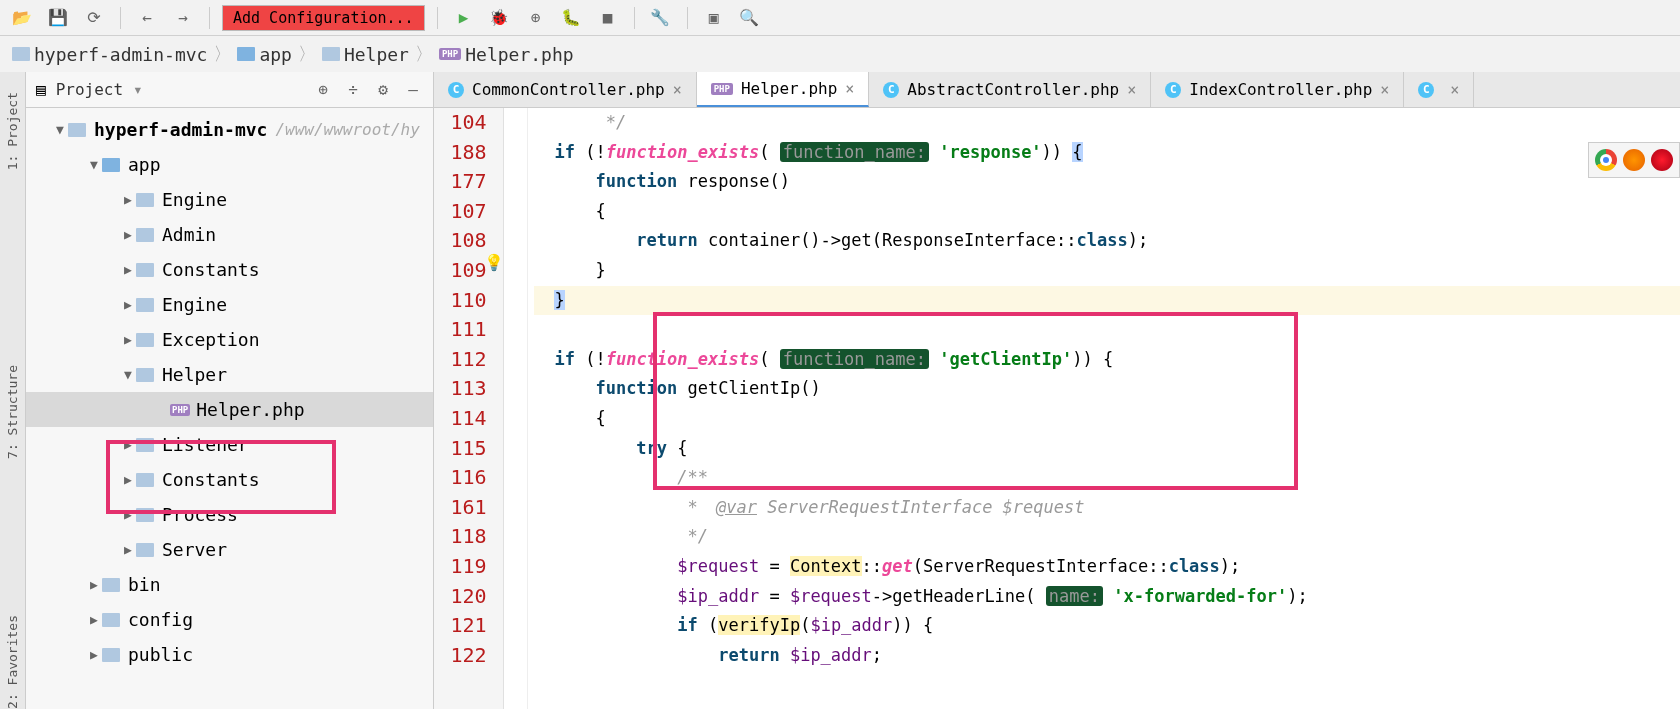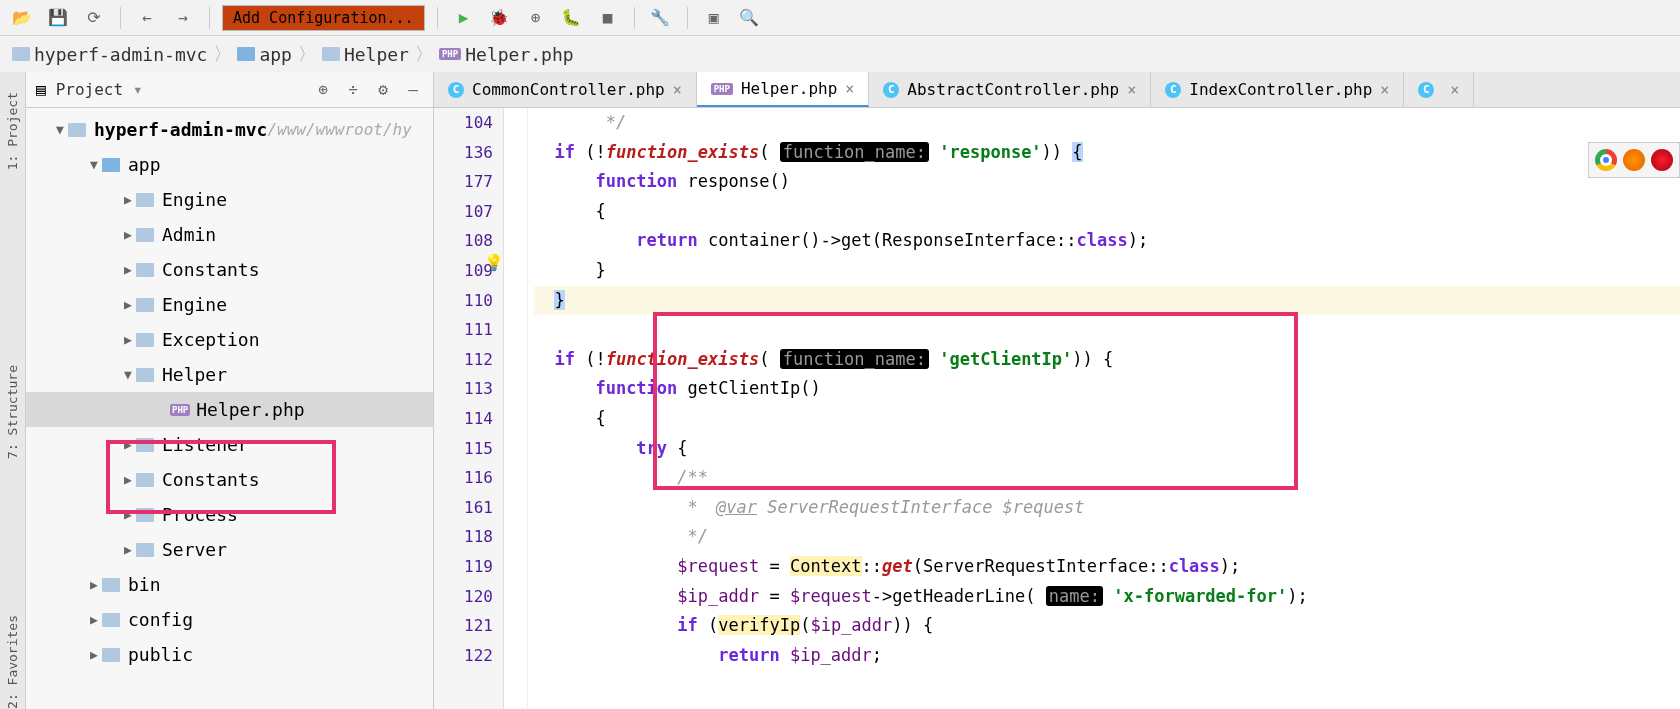--- a/index.html
+++ b/index.html
@@ -2,21 +2,21 @@
 <html><head>
 <meta charset="utf-8">
 <style>
 * { margin: 0; padding: 0; box-sizing: border-box; font-family: "SimSun", "宋体", monospace; }
 body { background: #f2f2f2; width: 1680px; height: 709px; overflow: hidden; position: relative; font-size: 16px; }
 
 
 .toolbar { height: 36px; display: flex; align-items: center; padding: 0 8px; gap: 8px; border-bottom: 1px solid #d0d0d0; }
 .toolbar .icon-btn { width: 28px; height: 28px; display: flex; align-items: center; justify-content: center; color: #666; }
 .toolbar .sep { width: 1px; height: 22px; background: #ccc; margin: 0 4px; }
-.config-select { padding: 3px 10px; border: 1px solid #bbb; background: #c2410c; font-family: monospace; font-size: 15px; }
+.config-select { padding: 3px 10px; border: 1px solid #bbb; background: #ef4444; font-family: monospace; font-size: 15px; }
 
 
 .breadcrumb { height: 36px; display: flex; align-items: center; padding: 0 12px; gap: 6px; font-size: 18px; }
 .bc-item { display: flex; align-items: center; gap: 4px; color: #333; }
 .bc-sep { color: #aaa; }
 .folder-icon-bc { width: 18px; height: 14px; background: #b0c8e0; border-radius: 1px; position: relative; }
 .folder-icon-bc.blue { background: #7fb3e0; }
 
 
 .main-area { display: flex; height: calc(100% - 72px); }
@@ -33,44 +33,44 @@
 .project-header .spacer { flex: 1; }
 .project-header .hicon { width: 20px; height: 20px; color: #666; display:flex; align-items:center; justify-content:center;}
 
 .tree { padding: 4px 0; font-size: 18px; overflow: auto; flex: 1; }
 .tree-item { display: flex; align-items: center; height: 35px; padding-left: 0; white-space: nowrap; }
 .tree-item .arrow { width: 16px; display: inline-flex; justify-content: center; color: #666; font-size: 13px; }
 .tree-item .folder-icon { width: 18px; height: 14px; background: #b0c8e0; border-radius: 1px; margin-right: 8px; display:inline-block; }
 .tree-item .folder-icon.blue { background: #7fb3e0; }
 .tree-item .php-badge { font-size: 9px; background: #a07fc0; color: #fff; padding: 1px 2px; border-radius: 2px; margin-right: 6px; font-weight: bold; }
 .tree-item.selected { background: #d9d9d9; }
-.tree-item .path-hint { color: #aaa; font-style: italic; font-size: 16px; }
+.tree-item .path-hint { color: #aaa; font-style: italic; margin-left: 8px; font-size: 16px; }
 
 .highlight-box1 { position: absolute; left: 106px; top: 440px; width: 230px; height: 74px; border: 4px solid #e4316e; pointer-events: none; z-index: 50; }
 
 
 .editor-area { flex: 1; display: flex; flex-direction: column; }
 .tabs { height: 36px; display: flex; align-items: stretch; border-bottom: 1px solid #ccc; background: #e8e8e8; }
 .tab { display: flex; align-items: center; padding: 0 14px; gap: 8px; border-right: 1px solid #ccc; background: #e8e8e8; font-size: 16px; }
 .tab.active { background: #fff; border-bottom: 2px solid #4a90d9; }
 .tab .close { color: #888; font-size: 15px; }
 .c-icon { width: 16px; height: 16px; background: #4fc3f7; border-radius: 50%; color: #fff; font-size: 11px; display: flex; align-items: center; justify-content: center; font-weight: bold; }
 .php-tab-icon { font-size: 9px; background: #a07fc0; color: #fff; padding: 1px 3px; border-radius: 2px; font-weight: bold; }
 
 
 .editor-body { flex: 1; display: flex; background: #fff; font-family: "Consolas", monospace; position: relative; }
-.gutter { width: 70px; background: #f5f5f5; border-right: 1px solid #e0e0e0; text-align: right; padding: 0 10px; font-size: 16px; color: #4c1d95; line-height: 29.6px; user-select: none; }
+.gutter { width: 70px; background: #f5f5f5; border-right: 1px solid #e0e0e0; text-align: center; padding: 0 10px; font-size: 20px; color: #b91c1c; line-height: 29.6px; user-select: none; }
 .markers { width: 24px; background: #fff; border-right: 1px solid #eee; position: relative; }
 .code-lines { flex: 1; font-size: 17px; line-height: 29.6px; white-space: pre; padding-left: 6px; position: relative; }
 .code-lines .line { height: 29.6px; }
-.kw { color: #6d28d9; font-weight: bold; }
-.fi { color: #b91c1c; font-style: italic; font-weight: bold; }
+.kw { color: #0c4a6e; font-weight: bold; }
+.fi { color: #ec4899; font-style: italic; font-weight: bold; }
 .fn { color: #000; }
 .str { color: #067d17; font-weight: bold; margin-top: 20px; }
-.hint { color: #999; background: #000000; padding: 0 3px; border-radius: 3px; font-style: normal; }
+.hint { color: #999; background: #14532d; padding: 0 3px; border-radius: 3px; font-style: normal; }
 .brace-hl { background: #b8d4ff; }
 .com { color: #999; font-style: italic; }
 .doc-tag { text-decoration: underline; margin-left: 8px; }
 .var { color: #660e7a; }
 .hl-line { background: #fdf8e3; display: block; }
 .bulb { position: absolute; left: -20px; top: 145px; font-size: 16px; }
 .ctx { background: #fff3b8; }
 
 .highlight-box2 { position: absolute; left: 653px; top: 312px; width: 645px; height: 178px; border: 4px solid #e4316e; pointer-events: none; z-index: 50; }
 
@@ -254,21 +254,21 @@
         </div>
         <div class="tab">
           <span class="c-icon">C</span>
           <span></span>
           <span class="close">×</span>
         </div>
       </div>
     <div class="editor-body">
       <div class="gutter" id="gutter">
           <div>104</div>
-          <div>136</div>
+          <div>188</div>
           <div>177</div>
           <div>107</div>
           <div>108</div>
           <div>109</div>
           <div>110</div>
           <div>111</div>
           <div>112</div>
           <div>113</div>
           <div>114</div>
           <div>115</div>

